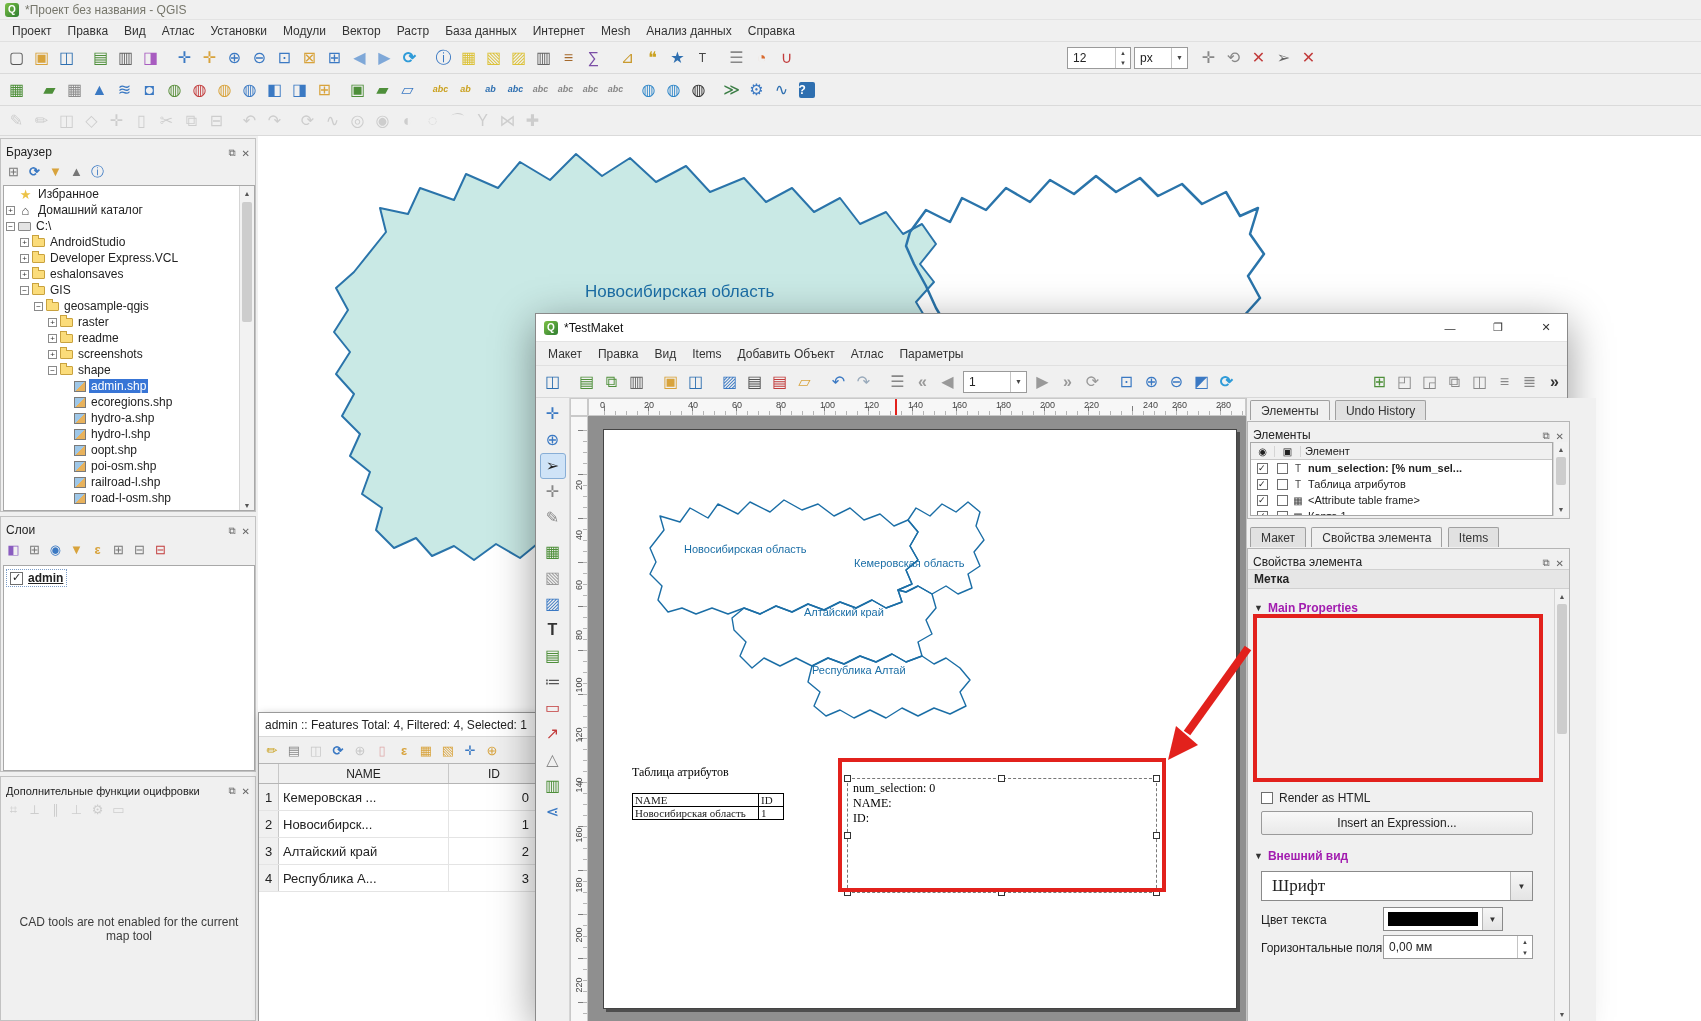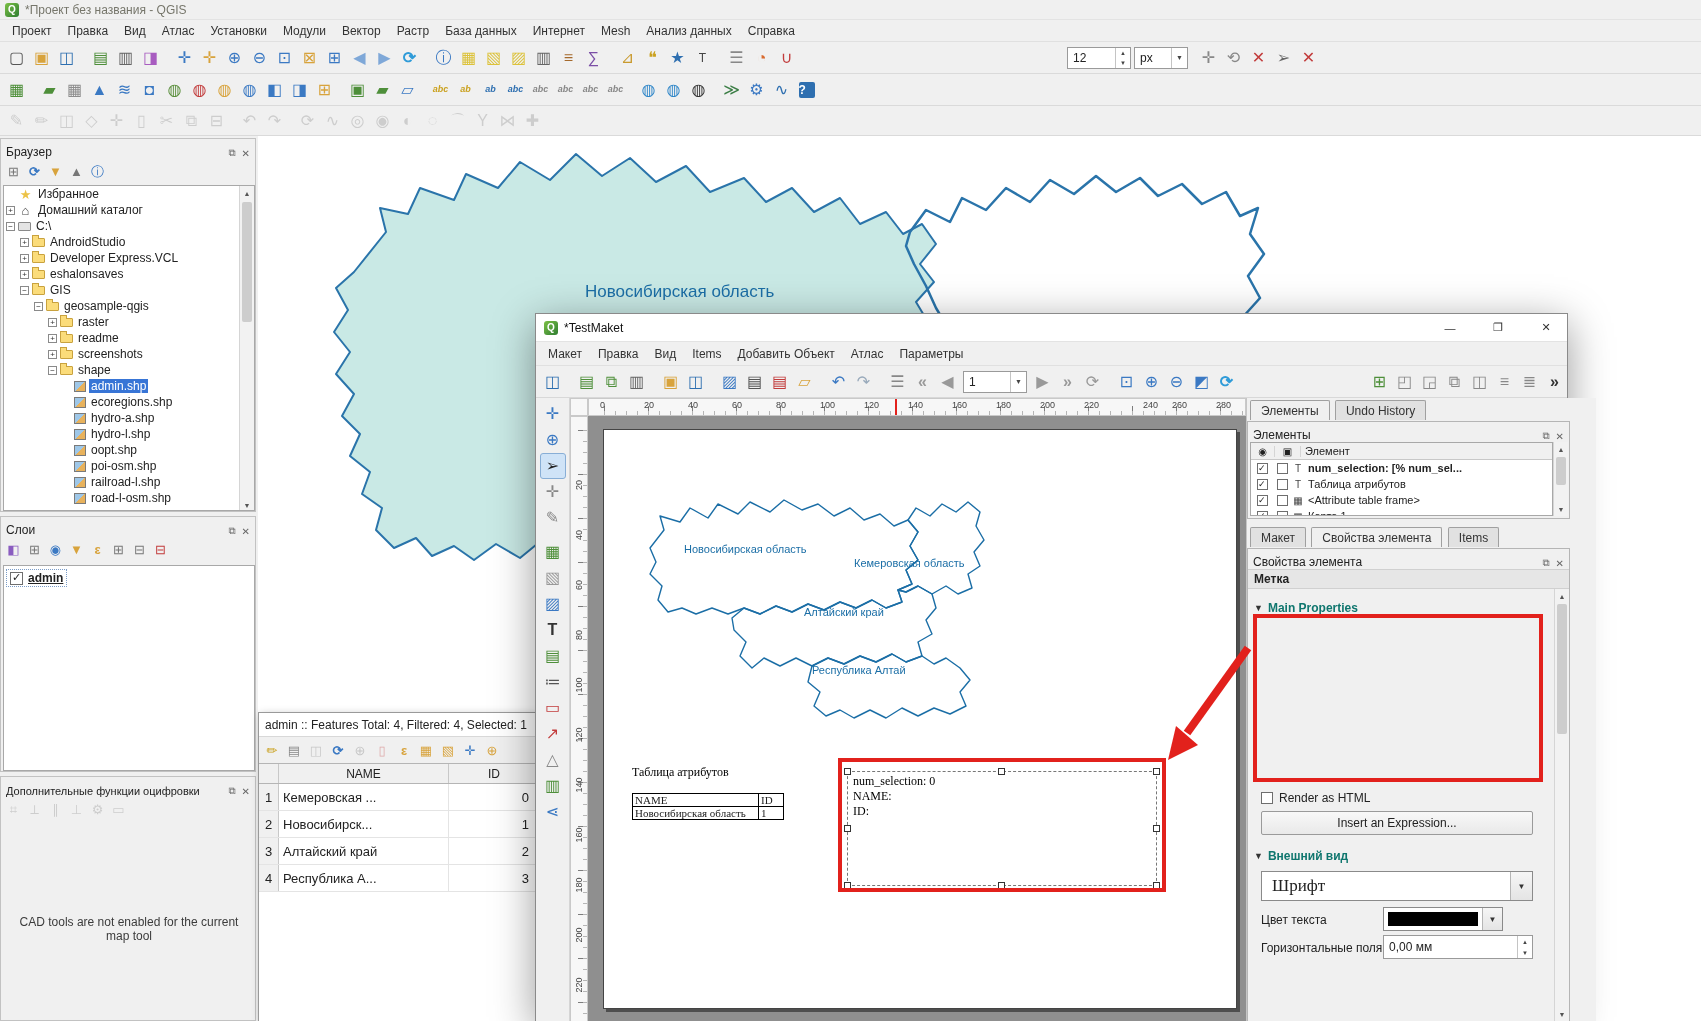--- a/index.html
+++ b/index.html
@@ -62,21 +62,21 @@
   .hlab{position:absolute;top:1px;font-size:9px;color:#444}
   .vlab{position:absolute;left:-1px;width:18px;text-align:center;font-size:9px;color:#444;transform:rotate(-90deg)}
   .redbox{position:absolute;border:4px solid #e2211c}
   .hnd{position:absolute;width:7px;height:7px;background:#fff;border:1px solid #333}
   .erow{display:flex;align-items:center;height:16px;font-size:11px}
   .ecb{width:11px;height:11px;margin-left:6px}
   .ecb.on::before{font-size:9px;top:-1px;left:0}
   .eicon{width:16px;text-align:center;margin:0 2px;font-size:10px;color:#444;flex:none}
   .elabel{white-space:nowrap;overflow:hidden}
   .elabel.bold{font-weight:bold}
-  .secthdr{font-weight:bold;color:#0f766e}
+  .secthdr{font-weight:bold;color:#a21caf}
   .btn{background:linear-gradient(#f8f8f8,#e9e9e9);border:1px solid #9a9a9a;border-radius:2px;display:flex;align-items:center;justify-content:center;color:#222}
 </style>
 </head>
 <body>
 
 <div id="stage" style="position:relative;width:1701px;height:1021px">
 
   <div class="abs" id="mapcanvas" style="left:258px;top:136px;width:1443px;height:885px;background:#fff;z-index:0">
     <svg class="abs" style="left:0;top:0" width="1443" height="885" viewBox="0 0 1443 885">
       <path fill="#c9e9e5" stroke="#2a74aa" stroke-width="2" stroke-linejoin="round" d="M96,136 L78,152 L90,174 L76,196 L92,216 L78,238 L96,258 L84,280 L102,298 L92,320 L112,336 L104,358 L124,372 L118,394 L136,412 L158,402 L174,420 L196,410 L216,424 L238,408 L262,422 L284,404 L306,418 L330,400 L352,412 L374,392 L398,402 L410,380 L436,390 L452,368 L474,374 L470,352 L498,336 L520,344 L534,322 L556,330 L566,306 L590,312 L600,290 L622,296 L636,276 L660,282 L676,262 L700,268 L716,250 L700,232 L680,238 L664,228 L652,206 L670,186 L658,166 L676,146 L662,128 L678,108 L664,88 L645,98 L628,76 L602,88 L582,62 L556,76 L534,52 L508,66 L486,42 L452,56 L428,30 L398,46 L372,22 L344,40 L318,18 L292,44 L262,26 L240,52 L208,38 L196,64 L162,52 L150,78 L122,72 L128,96 Z"></path>
@@ -884,21 +884,21 @@
           <div style="display:flex;border:1px solid #000" class="serif">
             <span style="width:126px;border-right:1px solid #000;padding:0 2px">NAME</span>
             <span style="flex:1;padding:0 2px">ID</span>
           </div>
           <div style="display:flex;border:1px solid #000;border-top:none" class="serif">
             <span style="width:126px;border-right:1px solid #000;padding:0 2px;white-space:nowrap;overflow:hidden">Новосибирская область</span>
             <span style="flex:1;padding:0 2px">1</span>
           </div>
         </div>
 
-        <div class="abs" style="left:243px;top:341px;width:310px;height:115px;border:1px dashed #777">
+        <div class="abs" style="left:243px;top:348px;width:310px;height:115px;border:1px dashed #777">
           <div class="serif" style="padding:2px 5px;font-size:12px;line-height:15px;color:#000">
             <div>num_selection: 0</div>
               <div>NAME:</div>
               <div>ID:</div>
           </div>
           <span class="hnd" style="left:-4px;top:-4px"></span>
           <span class="hnd" style="left:50%;top:-4px;margin-left:-4px"></span>
           <span class="hnd" style="right:-4px;top:-4px"></span>
           <span class="hnd" style="left:-4px;top:50%;margin-top:-4px"></span>
           <span class="hnd" style="right:-4px;top:50%;margin-top:-4px"></span>

